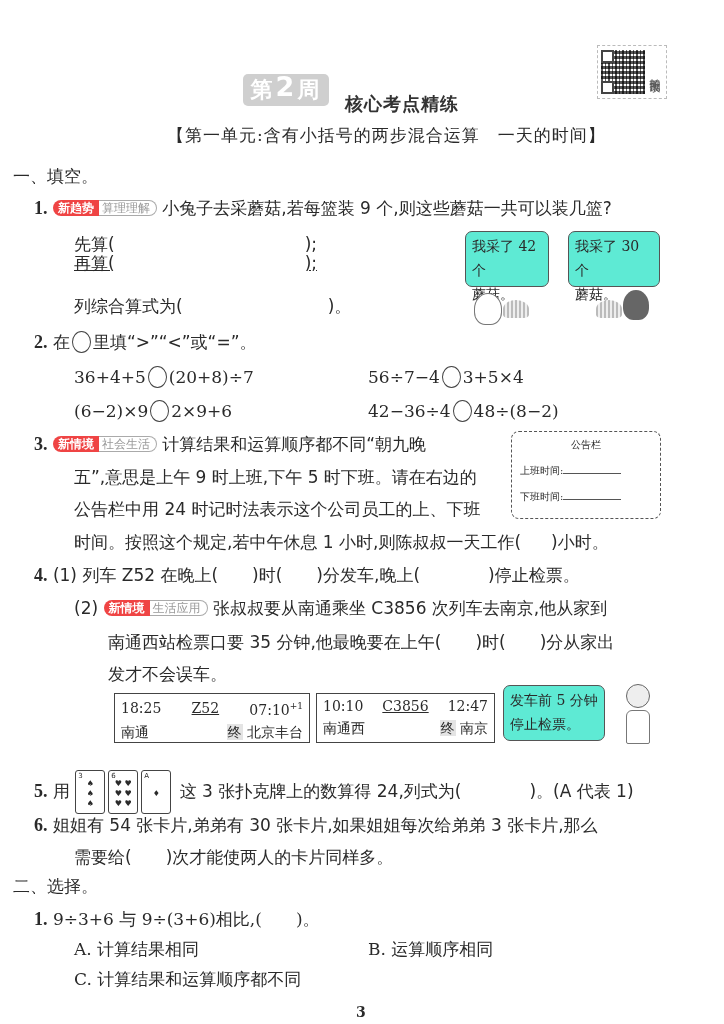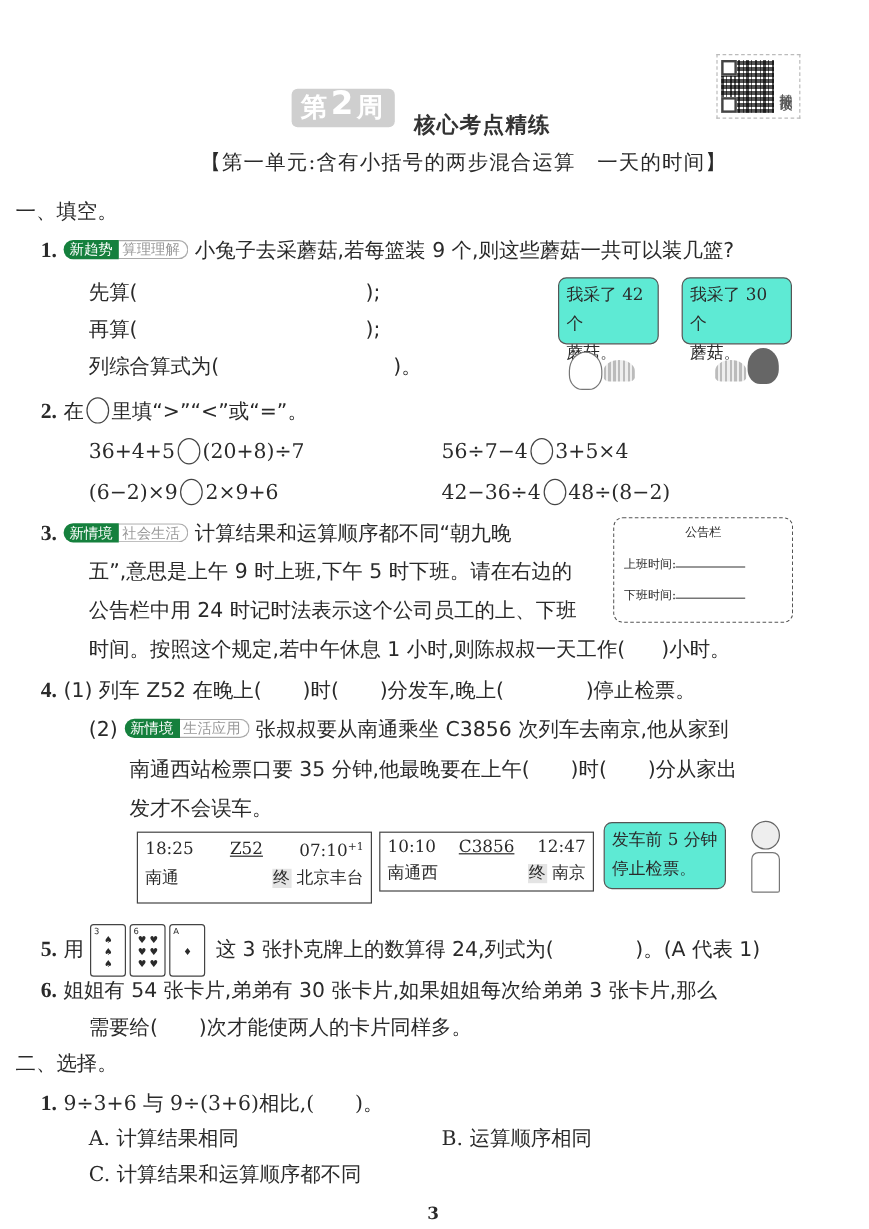--- a/index.html
+++ b/index.html
@@ -48,21 +48,21 @@
   }
 
   #unit-title { left: 167px; top: 124px; font-size: 17px; letter-spacing: 1px; }
   .section { font-size: 17px; font-family: "DejaVu Sans", sans-serif; }
 
   .tag {
     display: inline-block; vertical-align: middle; height: 18px; line-height: 18px;
     font-size: 12px; font-family: "DejaVu Sans", sans-serif; border-radius: 10px;
     margin-right: 0; position: relative; top: -2px;
   }
-  .tag .t1 { background: #15803d; color: #fff; padding: 1px 5px; border-radius: 10px 0 0 10px; }
+  .tag .t1 { background: #ef4444; color: #fff; padding: 1px 5px; border-radius: 10px 0 0 10px; font-weight: bold; }
   .tag .t2 { color: #999; border: 1px solid #aaa; border-left: none; padding: 0 6px 0 3px; border-radius: 0 10px 10px 0; }
 
   .bubble {
     border: 1.4px solid #555; border-radius: 7px; background: #5eead4;
     font-size: 14px; line-height: 24px; padding: 2px 6px; box-sizing: border-box;
   }
   .circle {
     display: inline-block; width: 17px; height: 20px; border: 1.4px solid #444;
     border-radius: 50%; vertical-align: middle; position: relative; top: -2px; margin: 0 2px;
   }
@@ -112,21 +112,21 @@
 <div class="abs q" style="left:34px; top:196px;">
   <span class="num">1.</span>
   <span class="tag">
     <span class="t1">新趋势</span><span class="t2">算理理解</span>
   </span>
   <span class="sans">小兔子去采蘑菇,若每篮装 9 个,则这些蘑菇一共可以装几篮?</span>
 </div>
 <div class="abs q sans" style="left:74px; top:232px;">
   <span>先算(</span><span style="display:inline-block;width:190px;"></span><span>);</span>
 </div>
-<div class="abs q sans" style="left:74px; top:263px;">
+<div class="abs q sans" style="left:74px; top:251px;text-decoration:underline;">
   <span>再算(</span><span style="display:inline-block;width:190px;"></span><span>);</span>
 </div>
 <div class="abs q sans" style="left:74px; top:294px;">
   <span>列综合算式为(</span><span style="display:inline-block;width:145px;"></span><span>)。</span>
 </div>
 
 <div class="abs bubble" style="left:465px; top:231px; width:84px; height:56px;">
   <div>我采了 42 个</div>
   <div>蘑菇。</div>
 </div>
@@ -181,21 +181,21 @@
 <div class="abs q" style="left:74px; top:596px;">
   <span class="sans">(2)</span>
   <span class="tag">
     <span class="t1">新情境</span><span class="t2">生活应用</span>
   </span>
   <span class="sans">张叔叔要从南通乘坐 C3856 次列车去南京,他从家到</span>
 </div>
 <div class="abs q sans" style="left:108px; top:630px;">南通西站检票口要 35 分钟,他最晚要在上午(　　)时(　　)分从家出</div>
 <div class="abs q sans" style="left:108px; top:662px;">发才不会误车。</div>
 
-<div class="abs ticket" style="left:114px; top:693px; width:196px; height:60px;">
+<div class="abs ticket" style="left:114px; top:693px; width:196px; height:50px;">
   <div class="row">
     <span>18:25</span>
     <span class="train">Z52</span>
     <span><span>07:10</span><sup style="font-size:9px;">+1</sup></span>
   </div>
   <div class="row">
     <span>南通</span>
     <span><span class="zhong">终</span> <span>北京丰台</span></span>
   </div>
 </div>

